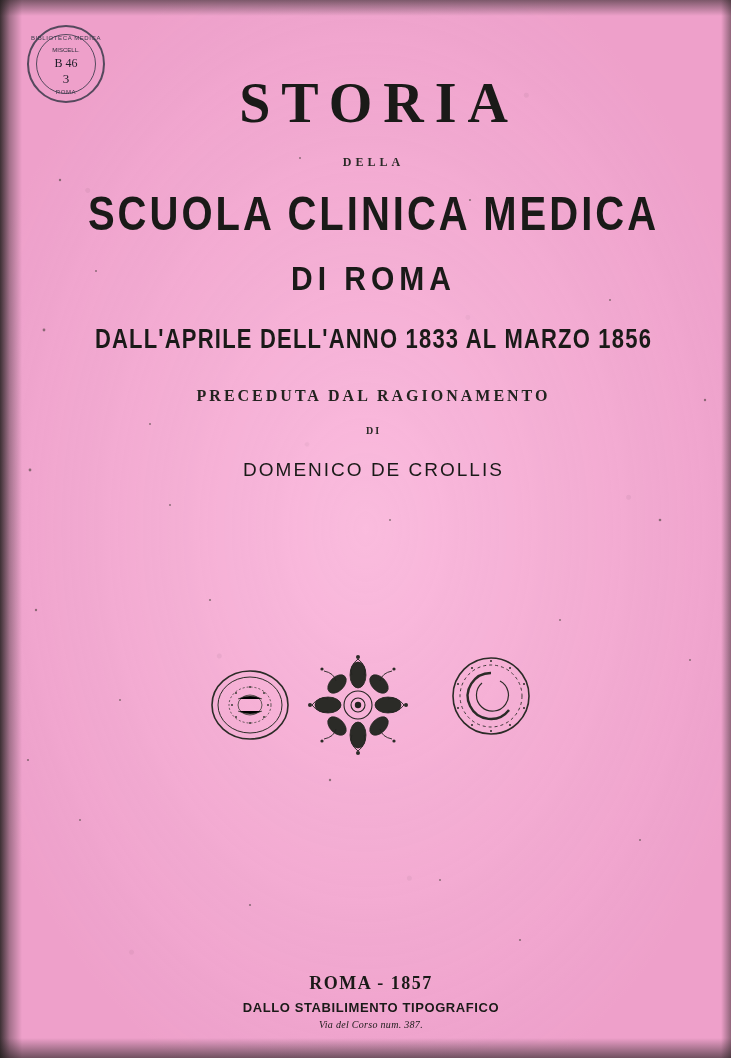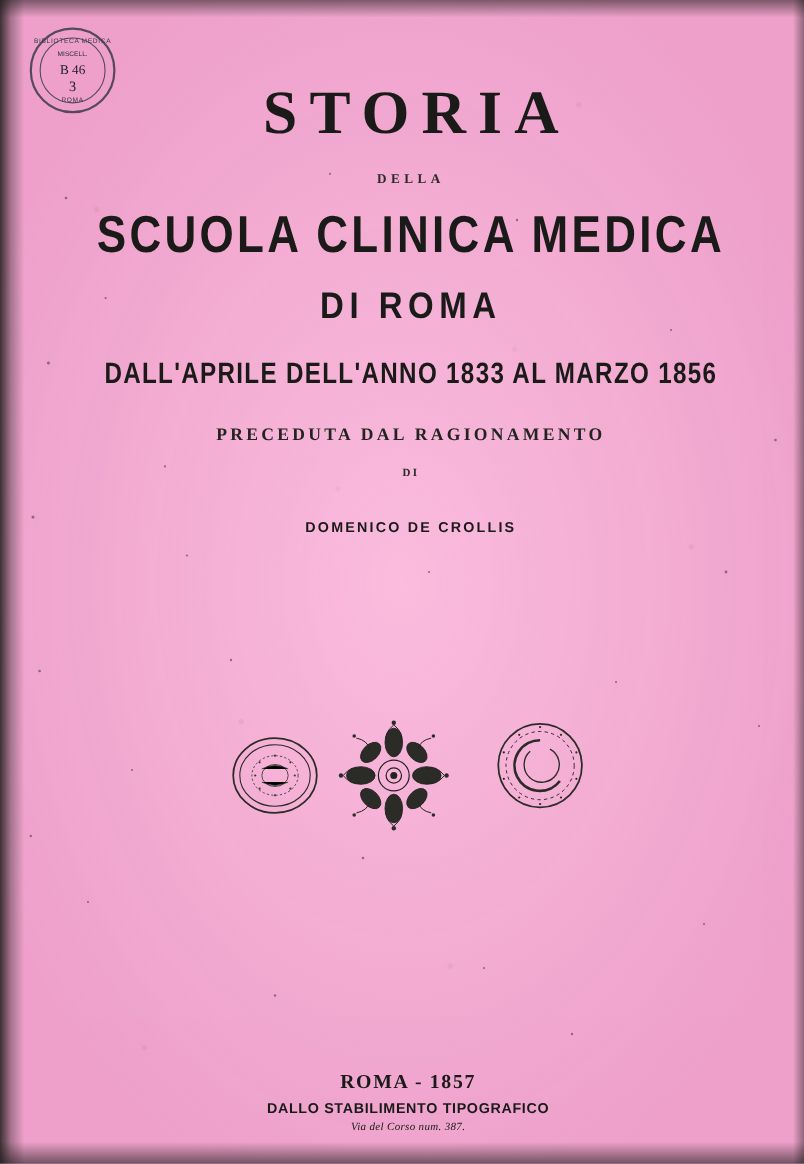--- a/index.html
+++ b/index.html
@@ -175,24 +175,24 @@
   .t-di {
     font-family: Liberation Serif, serif;
     font-size: 10px;
     letter-spacing: 2px;
     margin-top: 20px;
     font-weight: 700;
     color: #2a2a27;
   }
   .t-author {
     font-family: "Liberation Sans", sans-serif;
-    font-size: 13px;
-    font-weight: 700;
+    font-size: 19px;
+    font-weight: 400;
     letter-spacing: 2px;
-    margin-top: 36px;
+    margin-top: 23px;
   }
 
   
   .ornaments {
     position: absolute;
     left: 0; right: 0;
     top: 645px;
     height: 130px;
   }
   .orn {

